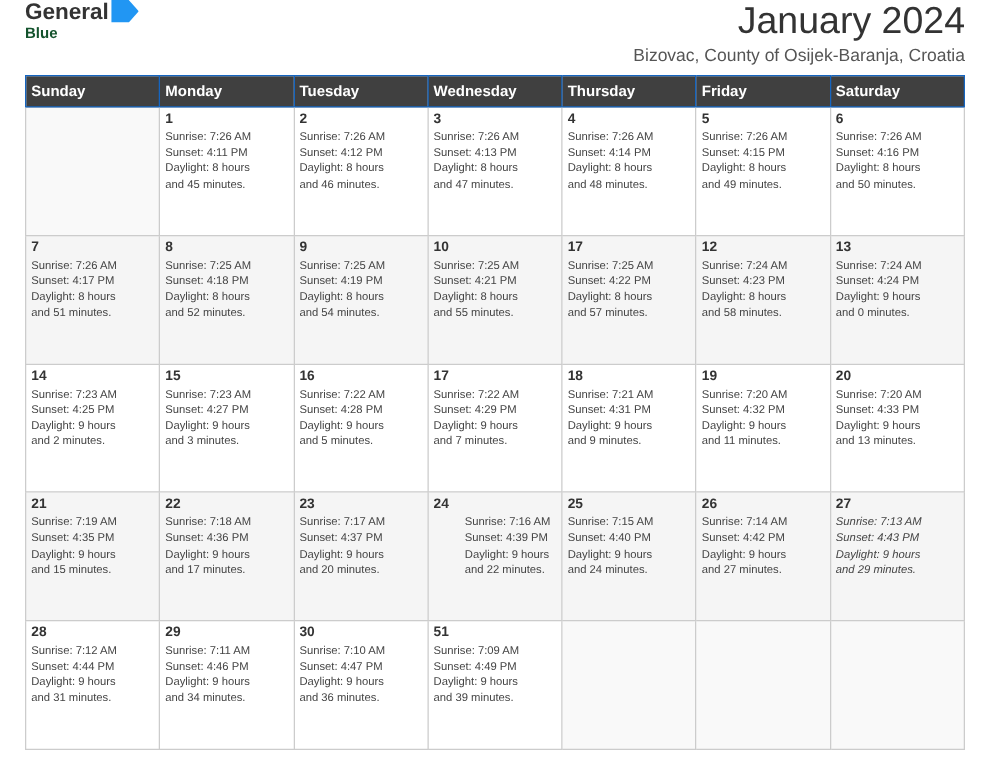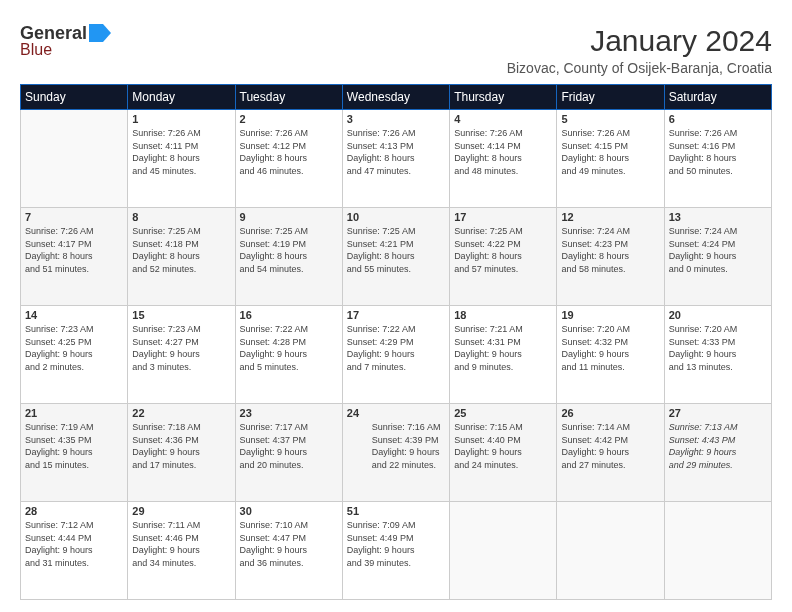--- a/index.html
+++ b/index.html
@@ -6,21 +6,21 @@
     body {
       font-family: Arial, sans-serif;
       background: #fff;
       width: 792px;
       height: 612px;
       overflow: hidden;
     }
     .page {
       width: 792px;
       height: 612px;
-      padding: 24px 20px 12px 20px;
+      padding: 0 20px 12px 20px;
       display: flex;
       flex-direction: column;
     }
     .header {
       display: flex;
       justify-content: space-between;
       align-items: flex-start;
       margin-bottom: 8px;
     }
     .logo {
@@ -47,24 +47,24 @@
       margin-top: 2px;
     }
     .calendar {
       flex: 1;
       border: 1px solid #ccc;
       border-collapse: collapse;
       width: 100%;
       table-layout: fixed;
     }
     .calendar th {
-      background: #0f172a;
+      background: #404040;
       color: #fff;
       font-size: 12px;
-      font-weight: normal;
+      font-weight: bold;
       padding: 5px 4px;
       text-align: left;
       border: 1px solid #1565C0;
     }
     .calendar td {
       border: 1px solid #ccc;
       vertical-align: top;
       padding: 3px 4px;
       font-size: 9.5px;
       color: #333;
@@ -96,21 +96,21 @@
 <div class="page">
   <div class="header">
     <div class="logo">
       <div class="logo-row">
         <span style="font-size:18px;font-weight:bold;color:#333;">General</span>
         <svg width="22" height="18" viewBox="0 0 22 18" style="margin-left:2px;">
           <polygon points="0,0 14,0 22,9 14,18 0,18" fill="#2196F3"></polygon>
         </svg>
       </div>
       <div>
-        <span style="font-size:16px;font-weight:normal;color:#7f1d1d;">Blue</span>
+        <span style="font-size:12px;font-weight:bold;color:#14532d;">Blue</span>
       </div>
     </div>
     <div class="title-area">
       <div class="month-title">January 2024</div>
       <div class="location-title">Bizovac, County of Osijek-Baranja, Croatia</div>
     </div>
   </div>
 
   <table class="calendar">
     <thead>

